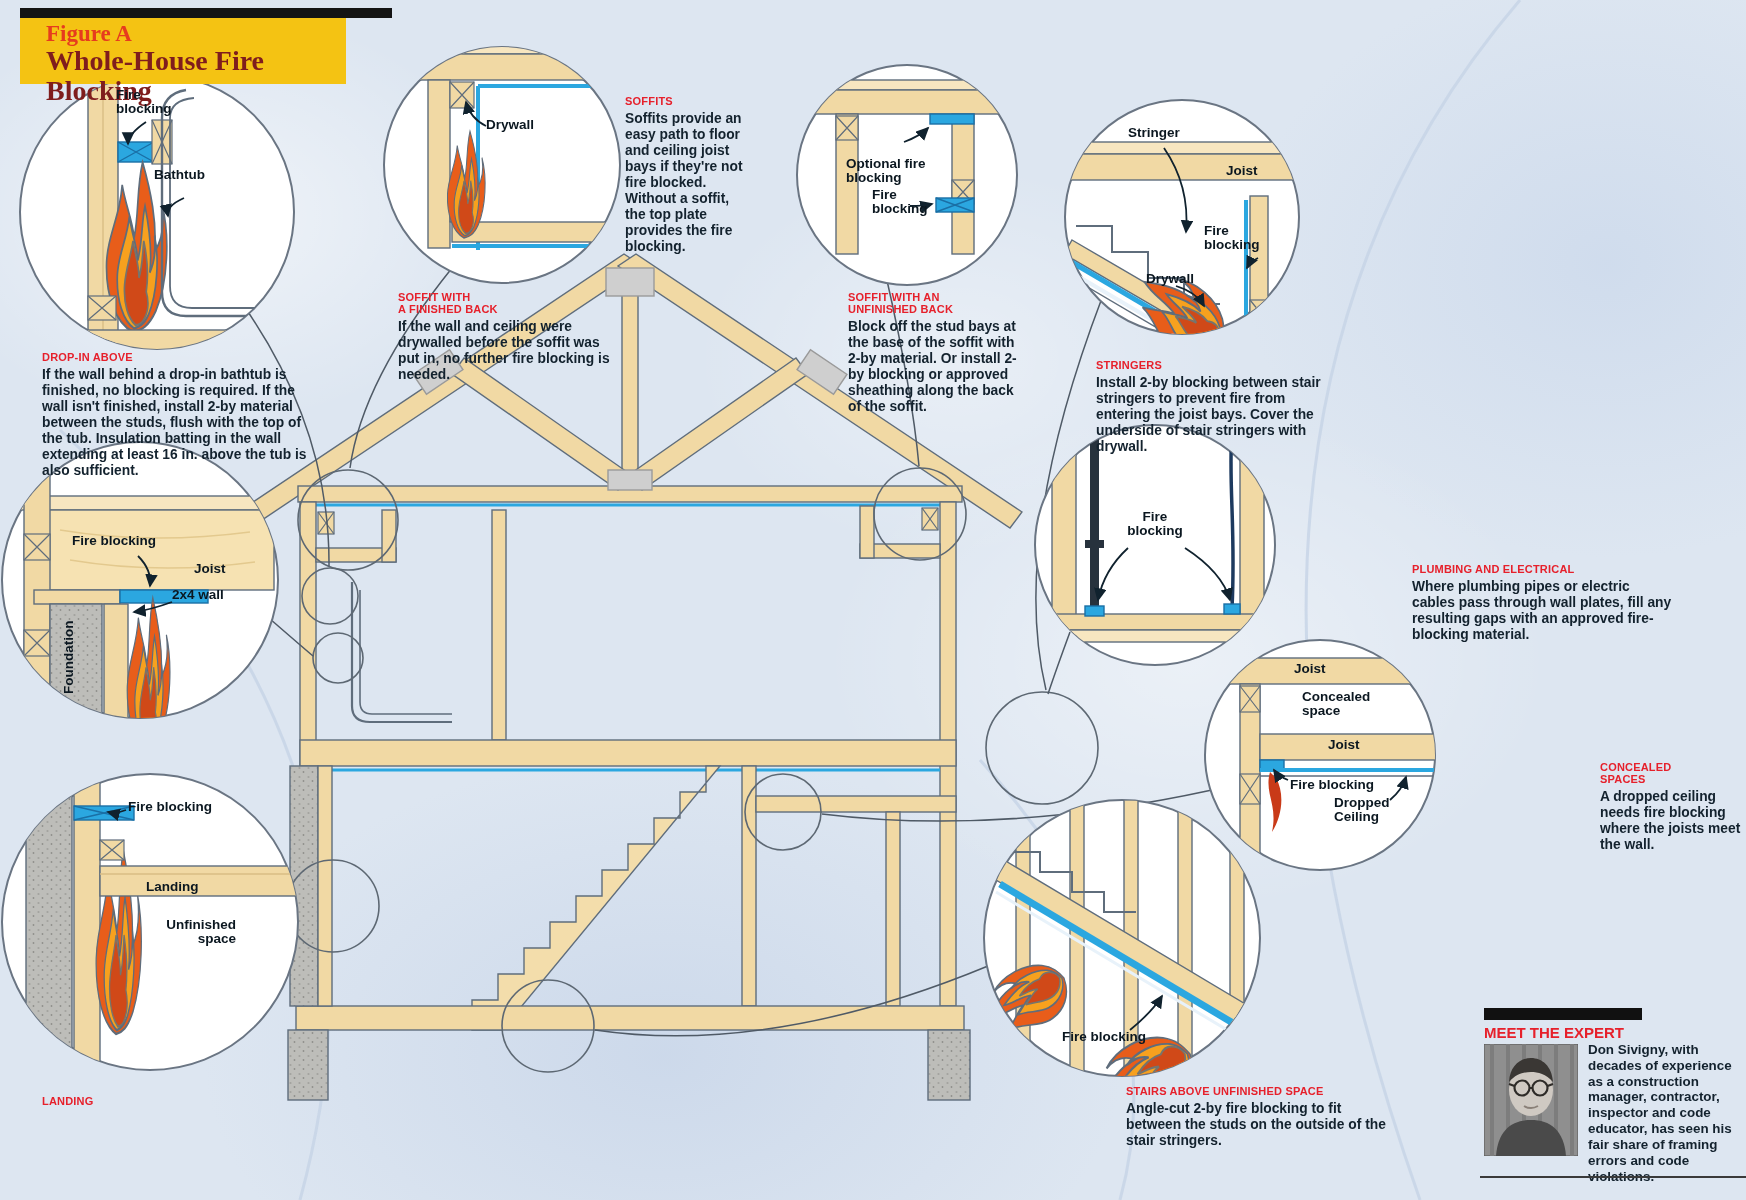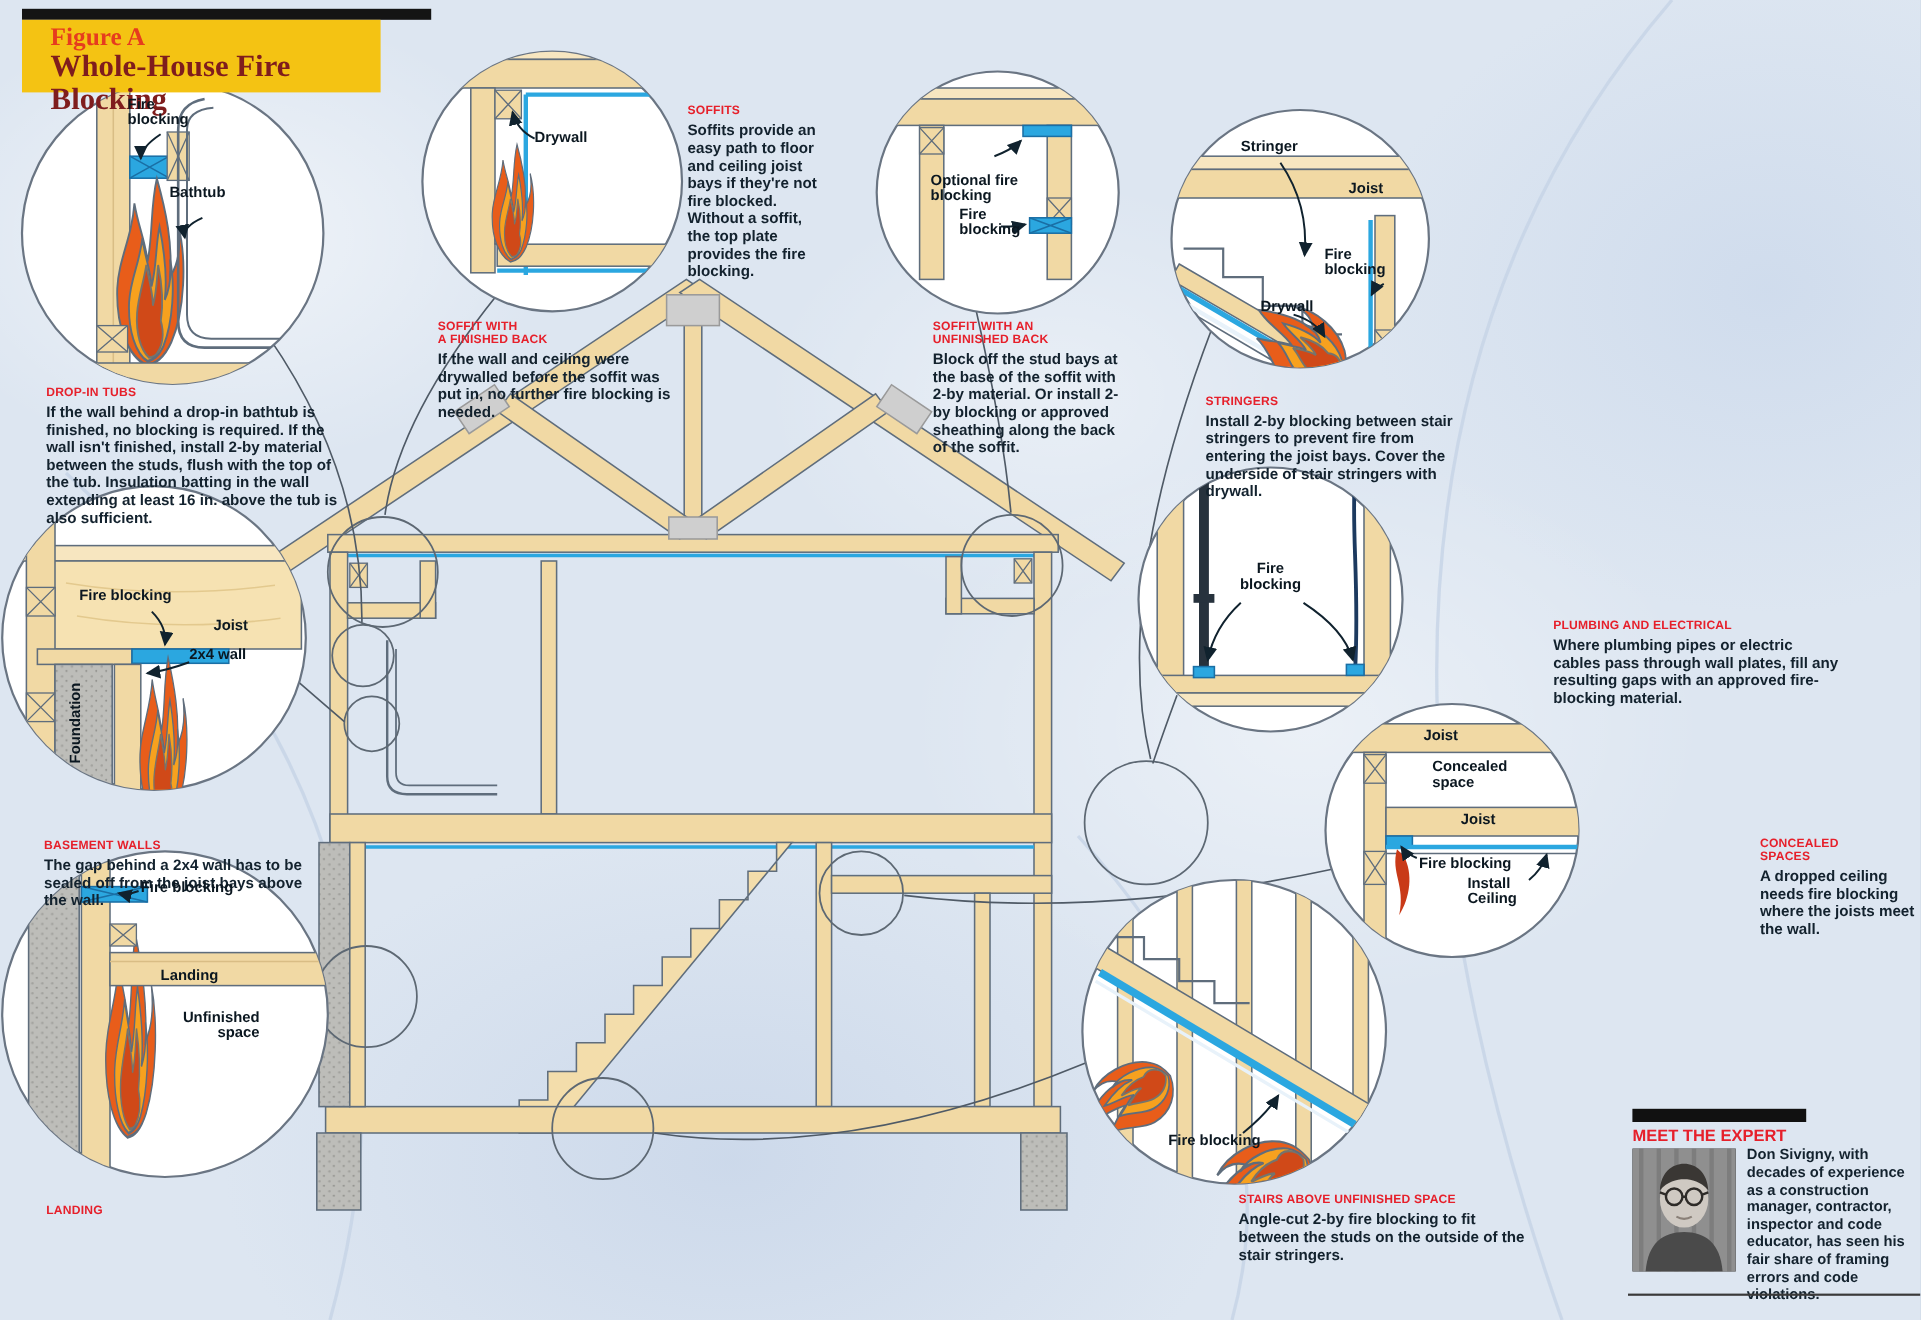--- a/index.html
+++ b/index.html
@@ -363,44 +363,40 @@
     </g>
   </svg>
 
   <div class="banner-bar"></div>
   <div class="banner">
     <div class="fig">Figure A</div>
     <div class="ttl">Whole-House Fire Blocking</div>
   </div>
 
   <div class="tb" style="left:42px;top:352px;width:272px;">
-    <div class="hd">DROP-IN TUBS</div>
+    <div class="hd">DROP-IN ABOVE</div>
     <div class="bd">If the wall behind a drop-in bathtub is finished, no blocking is required. If the wall isn't finished, install 2-by material between the studs, flush with the top of the tub. Insulation batting in the wall extending at least 16 in. above the tub is also sufficient.</div>
   </div>
   <div class="tb" style="left:625px;top:96px;width:124px;">
     <div class="hd">SOFFITS</div>
     <div class="bd">Soffits provide an easy path to floor and ceiling joist bays if they're not fire blocked. Without a soffit, the top plate provides the fire blocking.</div>
   </div>
   <div class="tb" style="left:398px;top:292px;width:220px;">
     <div class="hd">SOFFIT WITH
 A FINISHED BACK</div>
     <div class="bd">If the wall and ceiling were drywalled before the soffit was put in, no further fire blocking is needed.</div>
   </div>
   <div class="tb" style="left:848px;top:292px;width:172px;">
     <div class="hd">SOFFIT WITH AN
 UNFINISHED BACK</div>
     <div class="bd">Block off the stud bays at the base of the soffit with 2-by material. Or install 2-by blocking or approved sheathing along the back of the soffit.</div>
   </div>
   <div class="tb" style="left:1096px;top:360px;width:238px;">
     <div class="hd">STRINGERS</div>
     <div class="bd">Install 2-by blocking between stair stringers to prevent fire from entering the joist bays. Cover the underside of stair stringers with drywall.</div>
-  </div>
-  <div class="tb" style="left:40px;top:764px;width:242px;">
-    <div class="hd">BASEMENT WALLS</div>
-    <div class="bd">The gap behind a 2x4 wall has to be sealed off from the joist bays above the wall.</div>
   </div>
   <div class="tb" style="left:1412px;top:564px;width:262px;">
     <div class="hd">PLUMBING AND ELECTRICAL</div>
     <div class="bd">Where plumbing pipes or electric cables pass through wall plates, fill any resulting gaps with an approved fire-blocking material.</div>
   </div>
   <div class="tb" style="left:1600px;top:762px;width:146px;">
     <div class="hd">CONCEALED
 SPACES</div>
     <div class="bd">A dropped ceiling needs fire blocking where the joists meet the wall.</div>
   </div>
@@ -423,21 +419,21 @@
   <div class="lbl" style="left:1146px;top:272px;width:70px;">Drywall</div>
   <div class="lbl" style="left:72px;top:534px;width:122px;">Fire blocking</div>
   <div class="lbl" style="left:194px;top:562px;width:50px;">Joist</div>
   <div class="lbl rot" style="left:62px;top:694px;width:110px;">Foundation</div>
   <div class="lbl" style="left:172px;top:588px;width:80px;">2x4 wall</div>
   <div class="lbl c" style="left:1114px;top:510px;width:82px;">Fire blocking</div>
   <div class="lbl" style="left:1294px;top:662px;width:50px;">Joist</div>
   <div class="lbl" style="left:1302px;top:690px;width:92px;">Concealed space</div>
   <div class="lbl" style="left:1328px;top:738px;width:50px;">Joist</div>
   <div class="lbl" style="left:1290px;top:778px;width:110px;">Fire blocking</div>
-  <div class="lbl" style="left:1334px;top:796px;width:82px;">Install Ceiling</div>
+  <div class="lbl" style="left:1334px;top:796px;width:82px;">Dropped Ceiling</div>
   <div class="lbl" style="left:128px;top:800px;width:110px;">Fire blocking</div>
   <div class="lbl" style="left:146px;top:880px;width:80px;">Landing</div>
   <div class="lbl" style="left:142px;top:918px;width:94px;text-align:right;">Unfinished space</div>
   <div class="lbl" style="left:1062px;top:1030px;width:132px;">Fire blocking</div>
 
   <div class="exp-bar"></div>
   <div class="exp-hd">MEET THE EXPERT</div>
   <div class="exp-photo">
     <svg width="94" height="112" viewBox="0 0 94 112">
       <rect width="94" height="112" fill="#8f8f8f"></rect>

